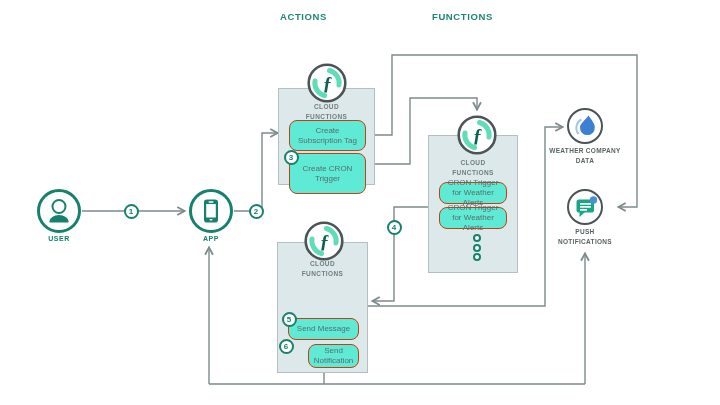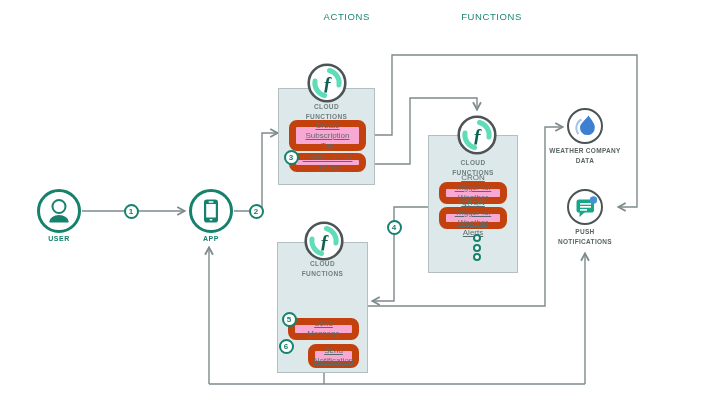--- a/index.html
+++ b/index.html
@@ -1,28 +1,28 @@
 <!DOCTYPE html>
 <html><head>
 <meta charset="utf-8">
 <style>
   html,body{margin:0;padding:0;background:#fff;}
   .stage{position:relative;width:720px;height:405px;background:#fff;overflow:hidden;
          font-family:"Liberation Sans",sans-serif;}
   svg.connectors{position:absolute;left:0;top:0;width:720px;height:405px;z-index:1;}
-  .hdr{position:absolute;top:11px;width:90px;text-align:right;font-size:9.5px;font-weight:400;
+  .hdr{position:absolute;top:11px;width:90px;text-align:left;font-size:9.5px;font-weight:700;
        color:#1d8576;letter-spacing:.6px;z-index:2;}
   .panel{position:absolute;background:#dde8ea;border:1px solid #b3bfc1;z-index:2;box-sizing:border-box;}
   .cf-badge{position:absolute;width:40px;height:40px;z-index:3;}
   .cf-badge svg{width:40px;height:40px;display:block;}
   .cf-title{position:absolute;left:0;right:0;margin:0 auto;width:48px;text-align:center;
             font-size:6.5px;font-weight:700;color:#6e7f80;letter-spacing:.4px;line-height:1.55;}
-  .pill{position:absolute;background:#f9a8d4;border:7px solid #c2410c;border-radius:8px;
+  .pill{position:absolute;background:#5eead4;border:1px solid #c2410c;border-radius:8px;
         display:flex;align-items:center;justify-content:center;text-align:center;
-        font-size:8px;color:#5c6c6d;line-height:1.25;padding:1px 3px;box-sizing:border-box;text-decoration:underline;}
+        font-size:8px;color:#5c6c6d;line-height:1.25;padding:1px 3px;box-sizing:border-box;}
   .step{position:absolute;width:15px;height:15px;border-radius:50%;border:2.2px solid #16816c;
         background:#fff;color:#16816c;font-size:8px;font-weight:700;display:flex;align-items:center;
         justify-content:center;z-index:4;box-sizing:border-box;}
   .big-node{position:absolute;width:44px;height:44px;border-radius:50%;border:3px solid #16816c;
             background:#fff;z-index:2;box-sizing:border-box;}
   .big-node svg{position:absolute;left:-3px;top:-3px;width:44px;height:44px;}
   .svc-node{position:absolute;width:36px;height:36px;border-radius:50%;border:2.5px solid #4d5456;
             background:#fff;z-index:2;box-sizing:border-box;}
   .svc-node svg{position:absolute;left:-2.5px;top:-2.5px;width:36px;height:36px;}
   .node-label{position:absolute;text-align:center;font-weight:700;z-index:2;}
@@ -108,21 +108,21 @@
   <div class="node-label teal-label" style="left:181px;top:235px;width:60px;">APP</div>
 
   <div class="panel" style="left:278px;top:88px;width:97px;height:97px;">
     <div class="cf-badge" style="left:28px;top:-26px;">
       <svg viewBox="0 0 40 40">
           <use href="#cf-logo"></use>
         </svg>
     </div>
     <div class="cf-title" style="top:13px;">CLOUD FUNCTIONS</div>
     <div class="pill" style="left:10px;right:8px;top:31px;height:31px;">Create Subscription Tag</div>
-    <div class="pill" style="left:10px;right:8px;top:64px;height:19px;">Create CRON Trigger</div>
+    <div class="pill" style="left:10px;right:8px;top:64px;height:41px;">Create CRON Trigger</div>
   </div>
 
   <div class="panel" style="left:428px;top:135px;width:90px;height:138px;">
     <div class="cf-badge" style="left:27.5px;top:-21px;">
       <svg viewBox="0 0 40 40">
           <use href="#cf-logo"></use>
         </svg>
     </div>
     <div class="cf-title" style="top:22px;">CLOUD FUNCTIONS</div>
     <div class="pill" style="left:10px;right:10px;top:46px;height:22px;">CRON Trigger for Weather Alerts</div>

